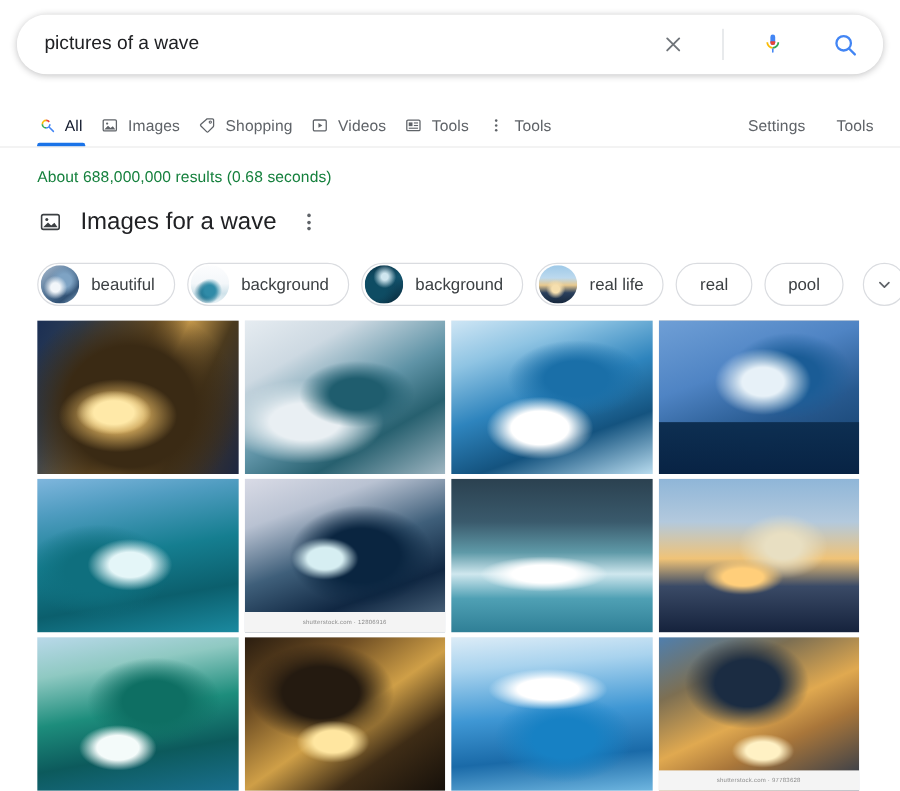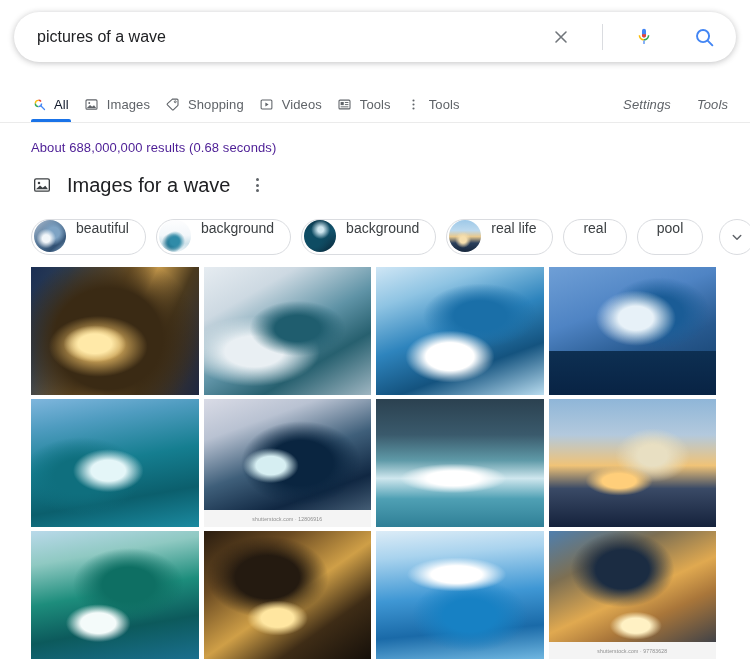--- a/index.html
+++ b/index.html
@@ -95,27 +95,26 @@
     background: #ebebeb;
   }
   .nav-right {
     position: absolute; right: 22px; top: 0;
     display: flex; align-items: center; height: 36px;
   }
   .nav-right .nr-item {
     color: #5f6368; font-size: 13px;
     margin-left: 26px; cursor: pointer;
     letter-spacing: .1px;
-    font-style: italic;
   }
 
   
   .result-stats {
     position: absolute; left: 31px; top: 140px;
-    font-size: 13px; color: #4c1d95;
+    font-size: 13px; color: #15803d;
     letter-spacing: .1px;
   }
 
   
   .img-head {
     position: absolute; left: 31px; top: 174px;
     display: flex; 
     height: 30px;
   }
   .img-head .head-ico {
@@ -144,21 +143,21 @@
     margin: 1.2px 0;
   }
 
   
   .chips {
     position: absolute; left: 31px; top: 219px;
     display: flex; align-items: center;
     height: 36px;
   }
   .chip {
-    display: flex; 
+    display: flex; align-items: center;
     height: 36px;
     border: 1px solid #dadce0;
     border-radius: 18px;
     background: #fff;
     margin-right: 10px;
     cursor: pointer;
     font-size: 14px;
     color: #3c4043;
     white-space: nowrap;
   }

